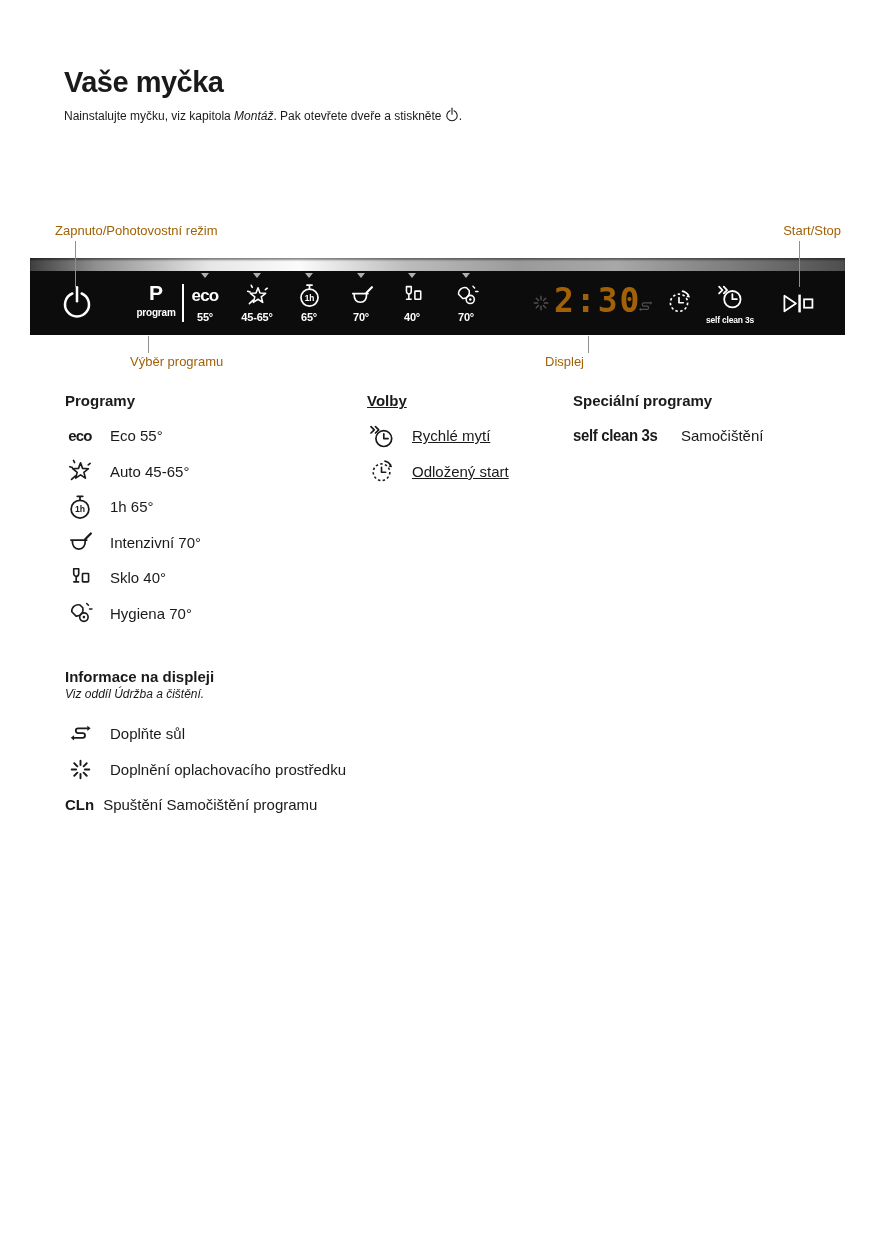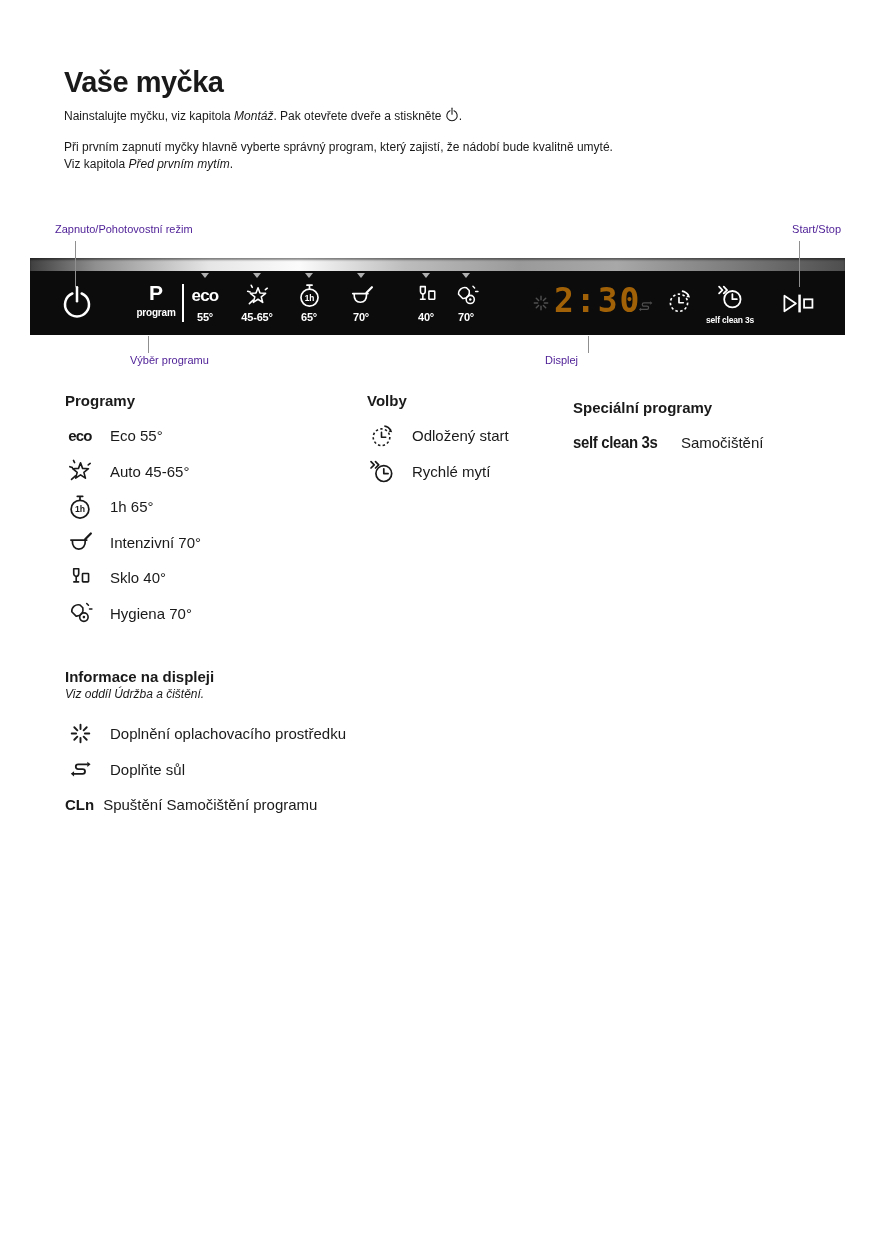--- a/index.html
+++ b/index.html
@@ -3,21 +3,21 @@
 <meta charset="utf-8">
 <style>
   html,body{margin:0;padding:0;background:#ffffff;}
   .page{
     position:relative;width:874px;height:1110px;background:#ffffff;
     font-family:"Liberation Sans",sans-serif;color:#1a1a1a;overflow:hidden;
   }
   .abs{position:absolute;}
   h1.title{margin:0;font-size:29px;font-weight:700;letter-spacing:-0.5px;}
   .body-text{font-size:12px;line-height:1.42;margin:0;}
-  .callout{font-size:11px;color:#4c1d95;}
+  .callout{font-size:13px;color:#a16207;}
   .leader{position:absolute;width:1px;background:#8f8f8f;z-index:5;}
   
   .panel{position:absolute;left:30px;top:258px;width:815px;height:77px;}
   .panel .strip{
     height:13px;width:100%;
     background:linear-gradient(90deg,#3f3f3f 0%,#8f8f8f 8%,#e6e6e6 22%,#fbfbfb 33%,#bdbdbd 46%,#9a9a9a 60%,#a8a8a8 72%,#7d7d7d 86%,#4e4e4e 100%);
     box-shadow:inset 0 2px 2px rgba(0,0,0,.45);
   }
   .panel .bar{position:relative;height:64px;width:100%;background:#0c0c0c;color:#fff;}
   .p-cluster{position:absolute;text-align:center;}
@@ -114,24 +114,20 @@
 <div class="page">
 
   <h1 class="title abs" style="left:64px;top:66px;">Vaše myčka</h1>
 
   <p class="body-text abs" style="left:64px;top:107px;width:770px;">
     <span>Nainstalujte myčku, viz kapitola </span><span class="italic">Montáž</span><span>. Pak otevřete dveře a stiskněte </span><svg class="icon" style="display:inline-block;vertical-align:-2px;" width="14" height="15">
         <use href="#sym-power"></use>
       </svg><span>.</span>
   </p>
 
-  <p class="body-text abs" style="left:64px;top:139px;width:775px;">
-    <span>Při prvním zapnutí myčky hlavně vyberte správný program, který zajistí, že nádobí bude kvalitně umyté.</span><br>
-    <span>Viz kapitola </span><span class="italic">Před prvním mytím</span><span>.</span>
-  </p>
 
   <div class="callout abs" style="left:55px;top:223px;">Zapnuto/Pohotovostní režim</div>
   <div class="callout abs" style="right:33px;top:223px;">Start/Stop</div>
 
   <div class="leader" style="left:75px;top:241px;height:46px;"></div>
   <div class="leader" style="left:799px;top:241px;height:46px;"></div>
   <div class="leader" style="left:148px;top:336px;height:17px;"></div>
   <div class="leader" style="left:588px;top:336px;height:17px;"></div>
 
   <div class="panel">
@@ -176,21 +172,21 @@
       </div>
       <div class="prog-item" style="left:307px;">
         <div class="tri"></div>
         <div class="prog-ico">
             <svg class="icon" width="25" height="25" style="color:#fff;">
               <use href="#sym-pot"></use>
             </svg>
           </div>
         <div class="prog-temp">70°</div>
       </div>
-      <div class="prog-item" style="left:372px;">
+      <div class="prog-item" style="left:358px;">
         <div class="tri"></div>
         <div class="prog-ico">
             <svg class="icon" width="25" height="25" style="color:#fff;">
               <use href="#sym-glass"></use>
             </svg>
           </div>
         <div class="prog-temp">40°</div>
       </div>
       <div class="prog-item" style="left:412px;">
         <div class="tri"></div>
@@ -273,67 +269,67 @@
     <div class="row">
       <span class="ico">
           <svg class="icon" width="26" height="26">
             <use href="#sym-hygiene"></use>
           </svg>
         </span>
       <span class="lbl">Hygiena 70°</span>
     </div>
   </div>
 
-  <div class="abs" style="left:367px;top:392px;width:190px;">
+  <div class="abs" style="left:367px;top:392px;width:190px;text-decoration:underline;">
     <h3 class="col-head">Volby</h3>
-    <div class="row">
-      <span class="ico">
-          <svg class="icon" width="26" height="26">
-            <use href="#sym-delay"></use>
-          </svg>
-        </span>
-      <span class="lbl">Odložený start</span>
-    </div>
     <div class="row">
       <span class="ico">
           <svg class="icon" width="26" height="24">
             <use href="#sym-quick"></use>
           </svg>
         </span>
       <span class="lbl">Rychlé mytí</span>
     </div>
-  </div>
-
-  <div class="abs" style="left:573px;top:392px;width:280px;margin-top:7px;">
+    <div class="row">
+      <span class="ico">
+          <svg class="icon" width="26" height="26">
+            <use href="#sym-delay"></use>
+          </svg>
+        </span>
+      <span class="lbl">Odložený start</span>
+    </div>
+  </div>
+
+  <div class="abs" style="left:573px;top:392px;width:280px;">
     <h3 class="col-head">Speciální programy</h3>
     <div class="row" style="gap:12px;">
       <span class="selfclean">self clean 3s</span>
       <span class="lbl">Samočištění</span>
     </div>
   </div>
 
   <div class="abs" style="left:65px;top:668px;width:520px;">
     <h3 class="col-head" style="margin-bottom:1px;">Informace na displeji</h3>
     <div class="body-text italic">Viz oddíl Údržba a čištění.</div>
     <div style="height:13px;"></div>
     <div class="row">
       <span class="ico red">
+          <svg class="icon" width="21" height="19">
+            <use href="#sym-salt"></use>
+          </svg>
+        </span>
+      <span class="lbl">Doplňte sůl</span>
+    </div>
+    <div class="row">
+      <span class="ico red">
           <svg class="icon" width="21" height="21">
             <use href="#sym-sparkle"></use>
           </svg>
         </span>
       <span class="lbl">Doplnění oplachovacího prostředku</span>
-    </div>
-    <div class="row">
-      <span class="ico red">
-          <svg class="icon" width="21" height="19">
-            <use href="#sym-salt"></use>
-          </svg>
-        </span>
-      <span class="lbl">Doplňte sůl</span>
     </div>
     <div class="row" style="gap:9px;">
       <span class="cln">CLn</span>
       <span class="lbl">Spuštění Samočištění programu</span>
     </div>
   </div>
 
 
   <div class="pagenum abs" style="left:64px;top:1188px;">4</div>
 

